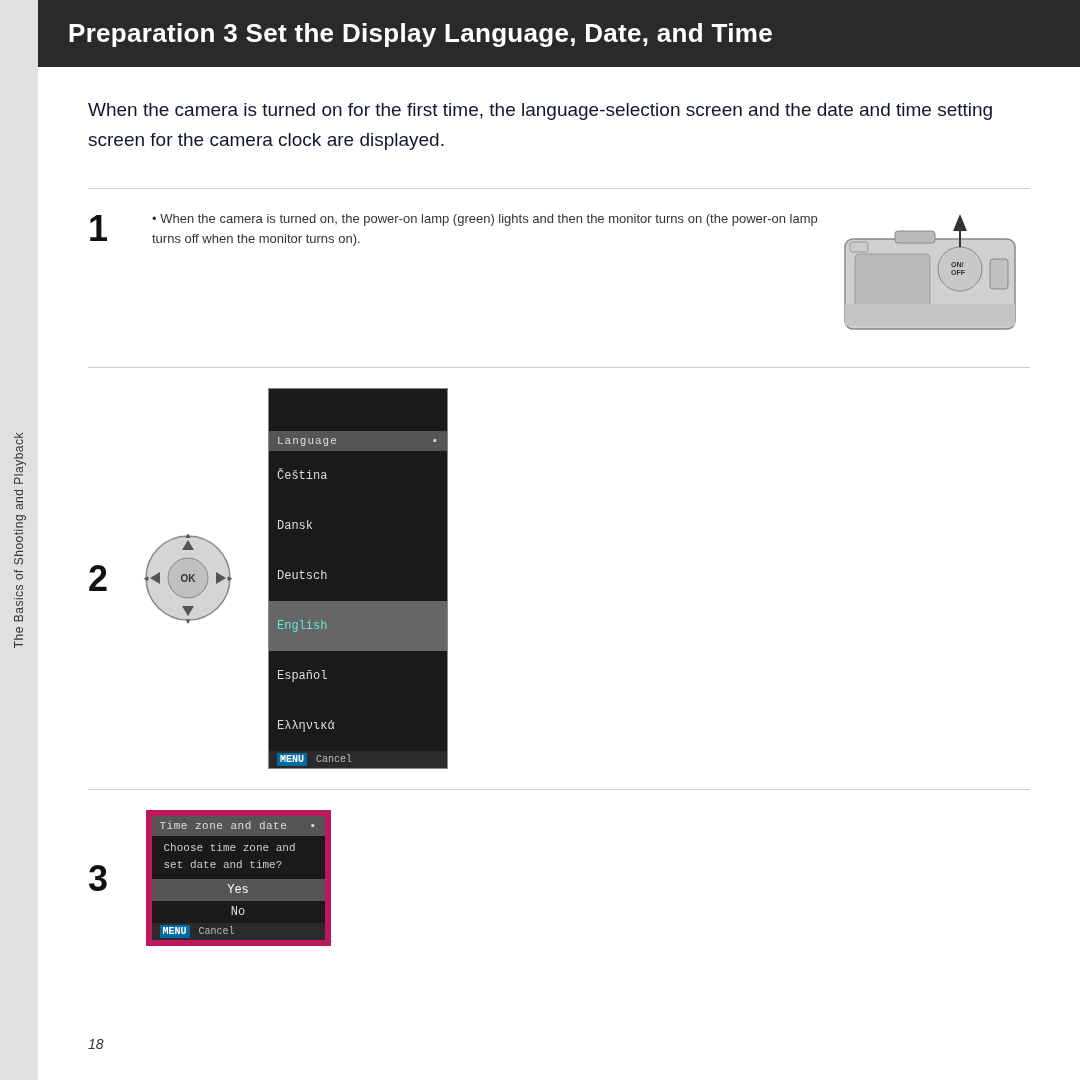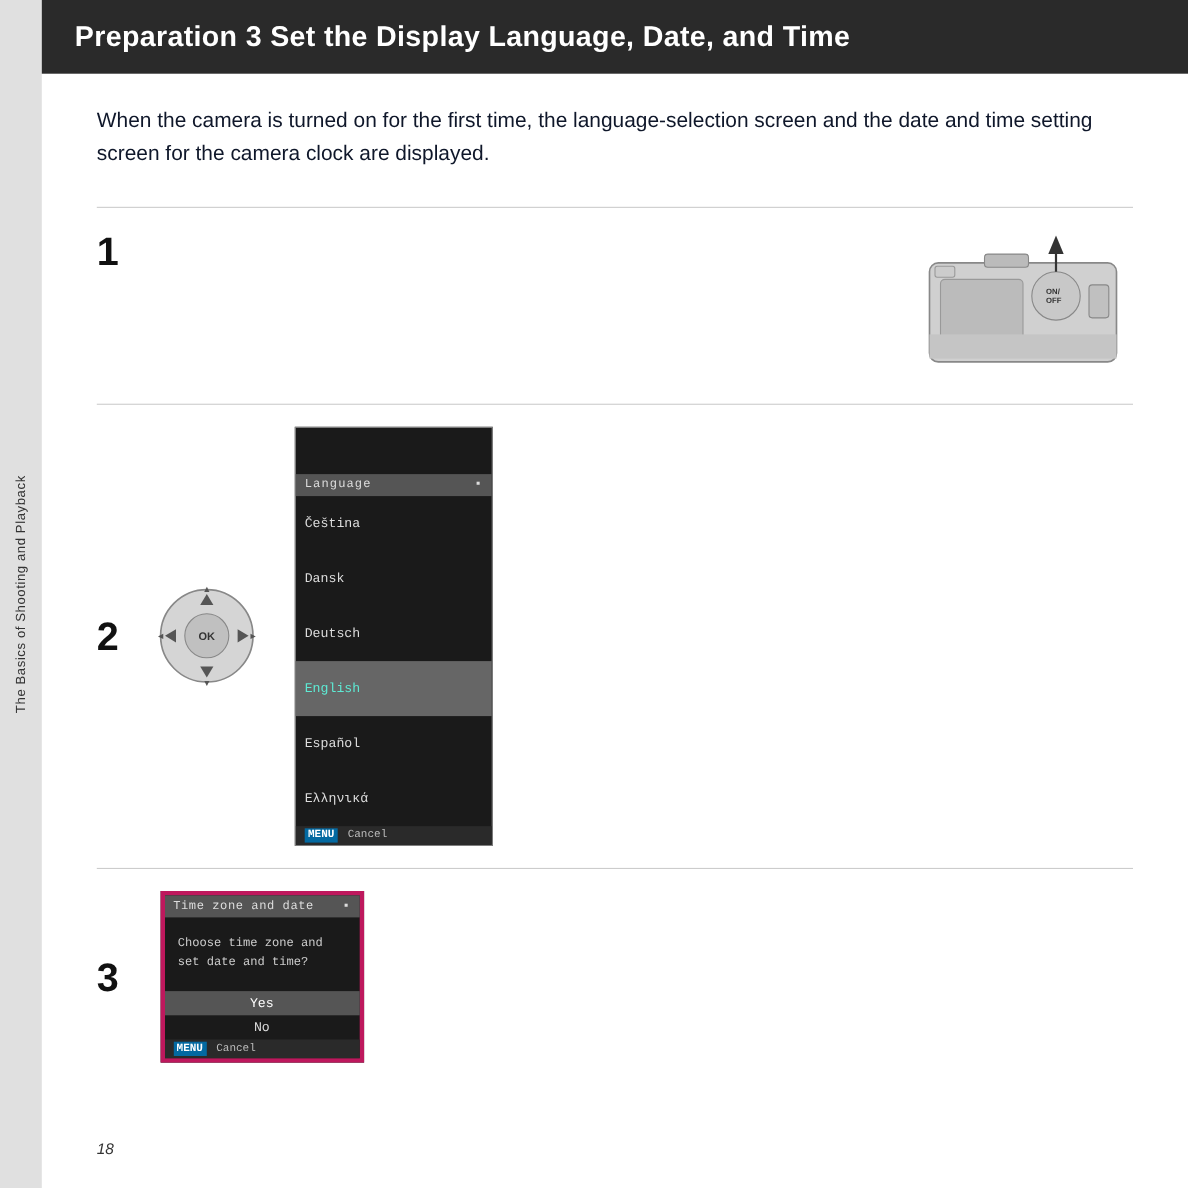--- a/index.html
+++ b/index.html
@@ -187,40 +187,40 @@
 
     
     .step2-right {
       display: flex;
       align-items: center;
       gap: 10px;
     }
 
     
     .time-screen {
-      border: 4px solid #be185d;
+      border: 6px solid #be185d;
       background: #1a1a1a;
       color: #eee;
       width: 185px;
       font-size: 11px;
       font-family: 'Courier New', monospace;
     }
 
     .time-screen-header {
       background: #555;
       color: #ddd;
       padding: 4px 8px;
       display: flex;
       justify-content: space-between;
       font-size: 11px;
       letter-spacing: 0.5px;
     }
 
     .time-screen-body {
-      padding: 16px 12px;
+      padding: 4px 12px;
       font-size: 11px;
       color: #ccc;
       line-height: 1.6;
     }
 
     .time-screen-item {
       padding: 4px 8px;
       text-align: center;
       font-size: 12px;
       color: #ddd;
@@ -287,20 +287,21 @@
 
   <div class="title-bar">Preparation 3  Set the Display Language, Date, and Time</div>
 
   <p class="intro-text">When the camera is turned on for the first time, the language-selection screen and the date and time setting screen for the camera clock are displayed.</p>
 
   <hr class="divider">
 
   <div class="step-section">
     <div class="step-number">1</div>
     <div class="step-text-block">
+      <p class="step-subtext">When the camera is turned on, the power-on lamp (green) lights and then the monitor turns on (the power-on lamp turns off when the monitor turns on).</p>
     </div>
     <div class="step-image-area">
 
       <svg class="camera-illustration" viewBox="0 0 190 130">
 
         <rect x="10" y="30" width="170" height="90" rx="8" ry="8" fill="#d0d0d0" stroke="#888" stroke-width="1.5"></rect>
 
         <rect x="20" y="45" width="75" height="60" rx="4" fill="#bbb" stroke="#999" stroke-width="1"></rect>
 
         <ellipse cx="125" cy="60" rx="22" ry="22" fill="#c8c8c8" stroke="#888" stroke-width="1"></ellipse>

